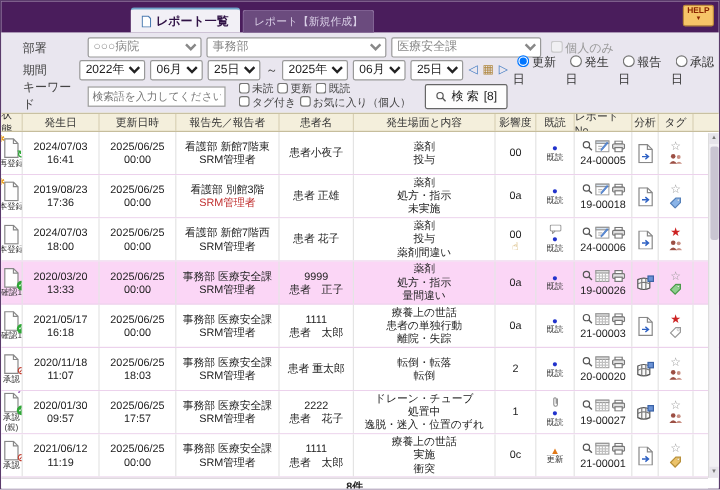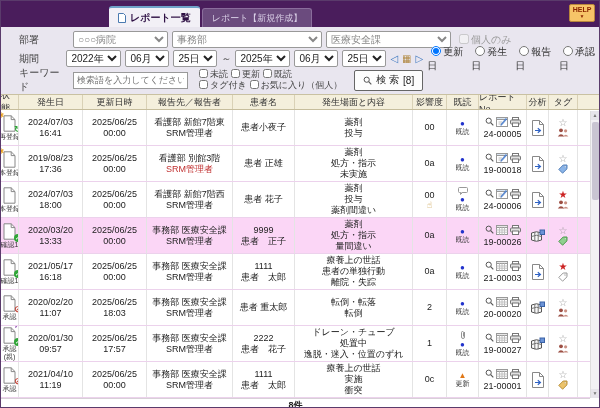--- a/index.html
+++ b/index.html
@@ -596,21 +596,21 @@
         </div>
         <div class="trow">
           <div class="cell w-status">
             <span class="stico"><svg width="15" height="17" viewBox="0 0 15 17">
                 <path d="M2 0.8 h7.2 l3.8 3.8 v11.6 h-11 z" fill="#fefefe" stroke="#888"></path>
                 <path d="M9.2 0.8 v3.8 h3.8" fill="none" stroke="#888"></path>
               </svg><span class="badge br deny">⊘</span></span>
             <div class="stlabel">承認</div>
           </div>
           <div class="cell w-od">
-            <div>2020/02/20</div>
+            <div>2020/11/18</div>
             <div>11:07</div>
           </div>
           <div class="cell w-ud">
             <div>2025/06/25</div>
             <div>18:03</div>
           </div>
           <div class="cell left w-dept">
             <div>事務部 医療安全課</div>
             <div class="">SRM管理者</div>
           </div>
@@ -776,21 +776,21 @@
         </div>
         <div class="trow">
           <div class="cell w-status">
             <span class="stico"><svg width="15" height="17" viewBox="0 0 15 17">
                 <path d="M2 0.8 h7.2 l3.8 3.8 v11.6 h-11 z" fill="#fefefe" stroke="#888"></path>
                 <path d="M9.2 0.8 v3.8 h3.8" fill="none" stroke="#888"></path>
               </svg><span class="badge br deny">⊘</span></span>
             <div class="stlabel">承認</div>
           </div>
           <div class="cell w-od">
-            <div>2021/04/10</div>
+            <div>2021/06/12</div>
             <div>11:19</div>
           </div>
           <div class="cell w-ud">
             <div>2025/06/25</div>
             <div>00:00</div>
           </div>
           <div class="cell left w-dept">
             <div>事務部 医療安全課</div>
             <div class="">SRM管理者</div>
           </div>

